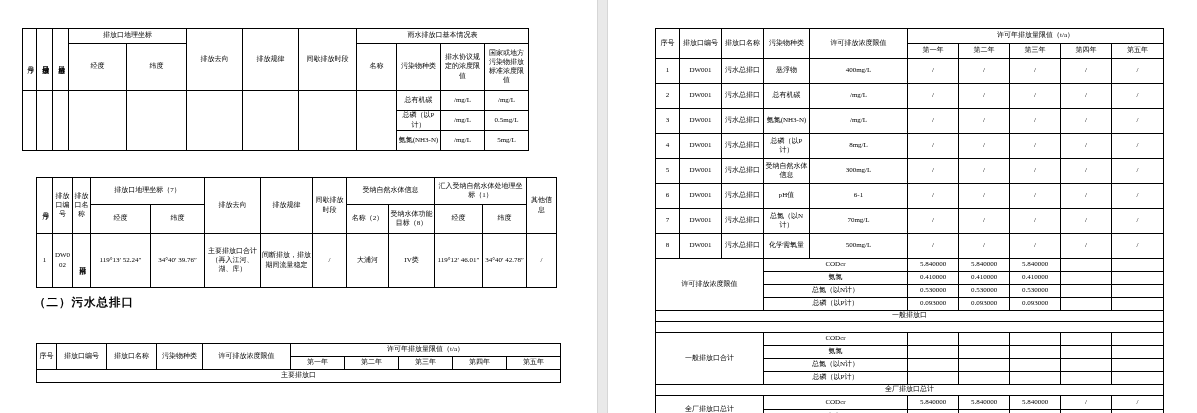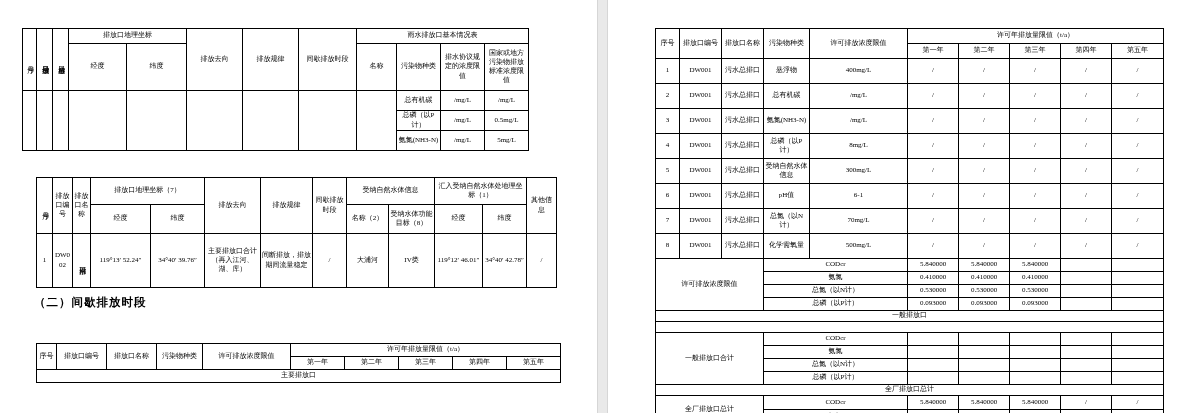--- a/index.html
+++ b/index.html
@@ -152,21 +152,21 @@
       <td>/</td>
       <td>大浦河</td>
       <td>IV类</td>
       <td>119°12′ 46.01″</td>
       <td>34°40′ 42.78″</td>
       <td>/</td>
     </tr>
   </tbody>
     </table>
 
-  <div id="heading">（二）间歇排放时段</div>
+  <div id="heading">（二）污水总排口</div>
 
   <div class="tbl-title" id="t9title">表9 废水污染物排放</div>
 
   <table id="t9">
     <colgroup>
         <col style="width:20px">
         <col style="width:50px">
         <col style="width:50px">
         <col style="width:46px">
         <col style="width:88px">

